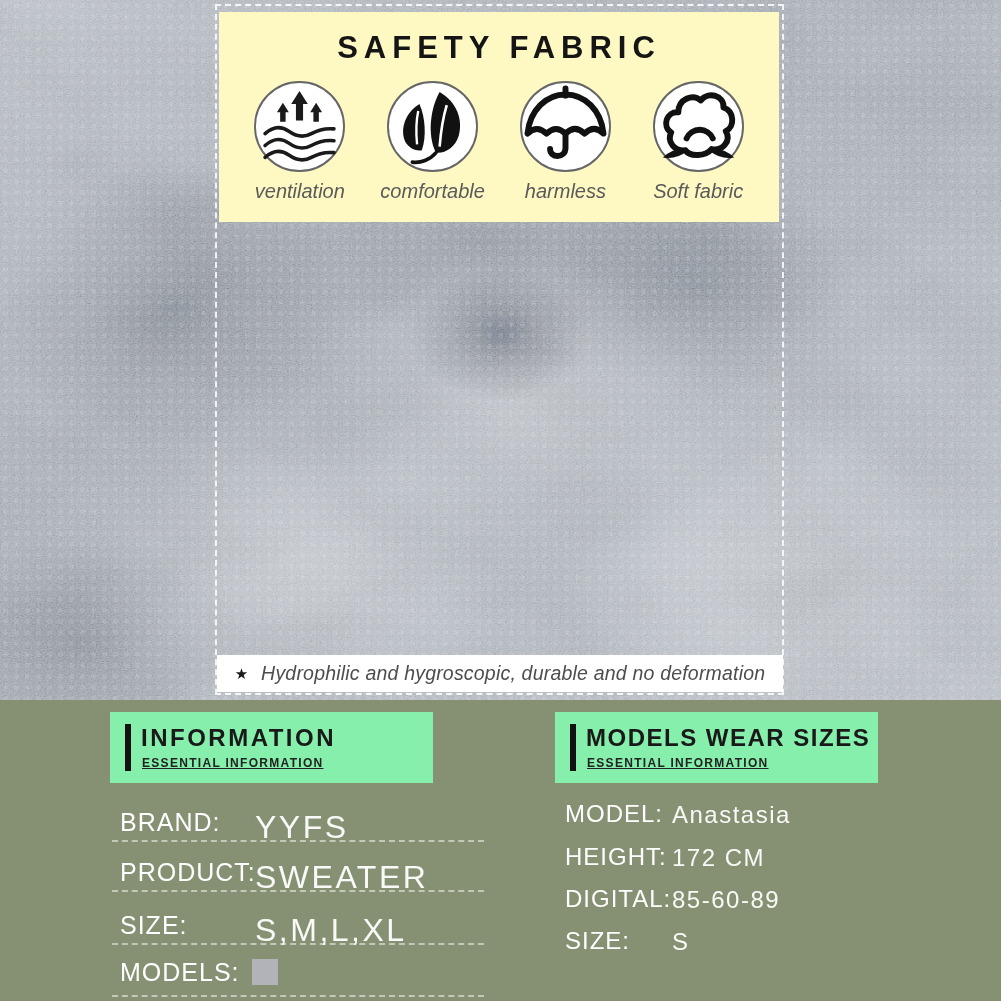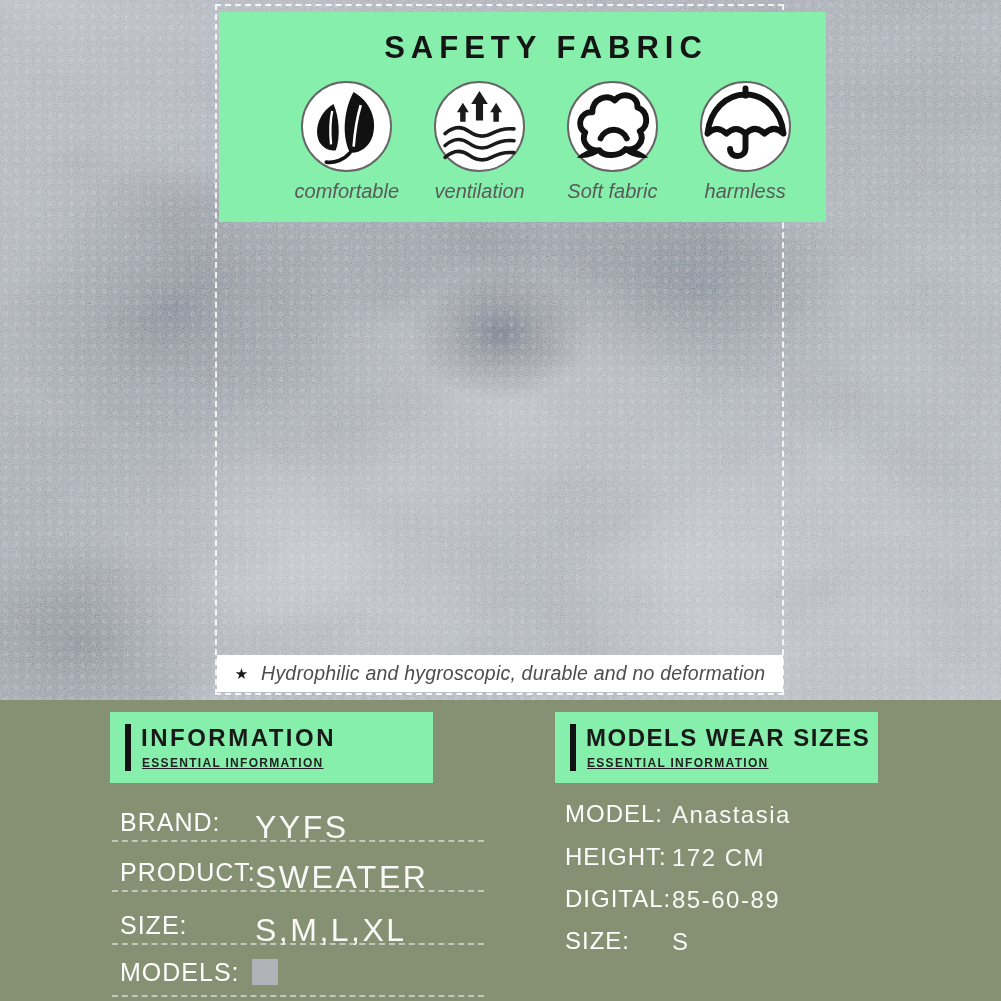--- a/index.html
+++ b/index.html
@@ -22,21 +22,21 @@
       background-image:radial-gradient(circle, rgba(255,255,255,.13) 0 2px, rgba(255,255,255,0) 3px);
       background-size:11px 11px;mix-blend-mode:overlay;}
   .noise-folds{position:absolute;left:0;top:0;width:1001px;height:700px;mix-blend-mode:multiply;opacity:.28;}
   .noise-fibers{position:absolute;left:0;top:0;width:1001px;height:700px;mix-blend-mode:overlay;opacity:.55;}
 
   
   .dashed-frame{position:absolute;left:215px;top:4px;width:565px;height:687px;
       border:2px dashed rgba(255,255,255,.85);pointer-events:none;}
 
   
-  .safety-card{position:absolute;left:219px;top:12px;width:560px;height:210px;background:#86efac;padding-left:47px;}
+  .safety-card{position:absolute;left:219px;top:12px;width:560px;height:210px;background:#fef9c3;}
   .safety-title{margin-top:18px;text-align:center;font-size:31px;font-weight:bold;
       letter-spacing:6px;color:#151515;}
   .features{display:flex;justify-content:space-evenly;align-items:flex-start;margin-top:13px;padding:0 8px;}
   .feature{display:flex;flex-direction:column;align-items:center;width:120px;}
   .feature .circle{width:95px;height:95px;}
   .feature .lbl{margin-top:6px;font-size:20px;font-style:italic;color:#5a5a5a;white-space:nowrap;}
 
   
   .banner{position:absolute;left:217px;top:655px;width:566px;height:37px;background:#ffffff;
       display:flex;align-items:center;justify-content:center;}
@@ -87,63 +87,63 @@
 
   <div class="dashed-frame"></div>
 
   <div class="safety-card">
     <div class="safety-title">SAFETY FABRIC</div>
     <div class="features">
 
       <div class="feature">
         <svg class="circle" viewBox="0 0 80 80">
           <circle cx="40" cy="40" r="37.5" fill="#fff" stroke="#666" stroke-width="1.6"></circle>
-          <path d="M46 11 C60 19 66 34 62 48 C59 58 50 63 43 62 C37 52 36 29 46 11 Z" fill="#111"></path>
-          <path d="M46 57 C47 44 49 32 52 22" stroke="#fff" stroke-width="2.2" fill="none"></path>
-          <path d="M43 62 C38 68 30 71 23 70" stroke="#111" stroke-width="3" fill="none" stroke-linecap="round"></path>
-          <path d="M29 21 C19 27 13 39 16 50 C18 57 25 61 31 60 C35 49 34 32 29 21 Z" fill="#111"></path>
-          <path d="M27 55 C26 45 26 36 28 27" stroke="#fff" stroke-width="2" fill="none"></path>
-        </svg>
-        <div class="lbl">comfortable</div>
-      </div>
-
-      <div class="feature">
-        <svg class="circle" viewBox="0 0 80 80">
-          <circle cx="40" cy="40" r="37.5" fill="#fff" stroke="#666" stroke-width="1.6"></circle>
           <path d="M40 10 L47 21 L43 21 L43 35 L37 35 L37 21 L33 21 Z" fill="#1a1a1a"></path>
           <path d="M26 20 L31 28 L28.3 28 L28.3 36 L23.7 36 L23.7 28 L21 28 Z" fill="#1a1a1a"></path>
           <path d="M54 20 L59 28 L56.3 28 L56.3 36 L51.7 36 L51.7 28 L49 28 Z" fill="#1a1a1a"></path>
           <path d="M11 46 Q21 37 31 44 T50 46 T69 42" stroke="#1a1a1a" stroke-width="3" fill="none" stroke-linecap="round"></path>
           <path d="M11 56 Q21 47 31 54 T50 56 T69 52" stroke="#1a1a1a" stroke-width="3" fill="none" stroke-linecap="round"></path>
           <path d="M11 66 Q21 57 31 64 T50 66 T69 62" stroke="#1a1a1a" stroke-width="3" fill="none" stroke-linecap="round"></path>
         </svg>
         <div class="lbl">ventilation</div>
       </div>
 
       <div class="feature">
         <svg class="circle" viewBox="0 0 80 80">
           <circle cx="40" cy="40" r="37.5" fill="#fff" stroke="#666" stroke-width="1.6"></circle>
+          <path d="M46 11 C60 19 66 34 62 48 C59 58 50 63 43 62 C37 52 36 29 46 11 Z" fill="#111"></path>
+          <path d="M46 57 C47 44 49 32 52 22" stroke="#fff" stroke-width="2.2" fill="none"></path>
+          <path d="M43 62 C38 68 30 71 23 70" stroke="#111" stroke-width="3" fill="none" stroke-linecap="round"></path>
+          <path d="M29 21 C19 27 13 39 16 50 C18 57 25 61 31 60 C35 49 34 32 29 21 Z" fill="#111"></path>
+          <path d="M27 55 C26 45 26 36 28 27" stroke="#fff" stroke-width="2" fill="none"></path>
+        </svg>
+        <div class="lbl">comfortable</div>
+      </div>
+
+      <div class="feature">
+        <svg class="circle" viewBox="0 0 80 80">
+          <circle cx="40" cy="40" r="37.5" fill="#fff" stroke="#666" stroke-width="1.6"></circle>
+          <path d="M40 8 L40 14" stroke="#111" stroke-width="5" stroke-linecap="round"></path>
+          <path d="M8 46 C10 26 24 13 40 13 C56 13 70 26 72 46 Q64 38 56 46 Q48 38 40 46 Q32 38 24 46 Q16 38 8 46 Z" fill="none" stroke="#111" stroke-width="5" stroke-linejoin="round"></path>
+          <path d="M40 46 L40 58 C40 67 27 67 27 59" fill="none" stroke="#111" stroke-width="5" stroke-linecap="round"></path>
+        </svg>
+        <div class="lbl">harmless</div>
+      </div>
+
+      <div class="feature">
+        <svg class="circle" viewBox="0 0 80 80">
+          <circle cx="40" cy="40" r="37.5" fill="#fff" stroke="#666" stroke-width="1.6"></circle>
           <path d="M29 60 C20 61 13 53 17 45 C9 40 13 27 23 28 C23 17 35 12 42 18 C48 10 62 14 61 24 C70 27 71 40 63 44 C68 52 60 61 51 59 C46 65 33 66 29 60 Z" fill="none" stroke="#111" stroke-width="5" stroke-linejoin="round"></path>
           <path d="M30 50 A12 12 0 0 1 52 50" fill="none" stroke="#111" stroke-width="5" stroke-linecap="round"></path>
           <path d="M28 58 Q17 59 10 66 Q21 68 30 61 Z" fill="#111"></path>
           <path d="M52 58 Q63 59 70 66 Q59 68 50 61 Z" fill="#111"></path>
         </svg>
         <div class="lbl">Soft fabric</div>
       </div>
 
-      <div class="feature">
-        <svg class="circle" viewBox="0 0 80 80">
-          <circle cx="40" cy="40" r="37.5" fill="#fff" stroke="#666" stroke-width="1.6"></circle>
-          <path d="M40 8 L40 14" stroke="#111" stroke-width="5" stroke-linecap="round"></path>
-          <path d="M8 46 C10 26 24 13 40 13 C56 13 70 26 72 46 Q64 38 56 46 Q48 38 40 46 Q32 38 24 46 Q16 38 8 46 Z" fill="none" stroke="#111" stroke-width="5" stroke-linejoin="round"></path>
-          <path d="M40 46 L40 58 C40 67 27 67 27 59" fill="none" stroke="#111" stroke-width="5" stroke-linecap="round"></path>
-        </svg>
-        <div class="lbl">harmless</div>
-      </div>
-
     </div>
   </div>
 
   <div class="banner">
     <span class="star">★</span>
     <span class="txt">Hydrophilic and hygroscopic, durable and no deformation</span>
   </div>
 
   <div class="green"></div>
 

